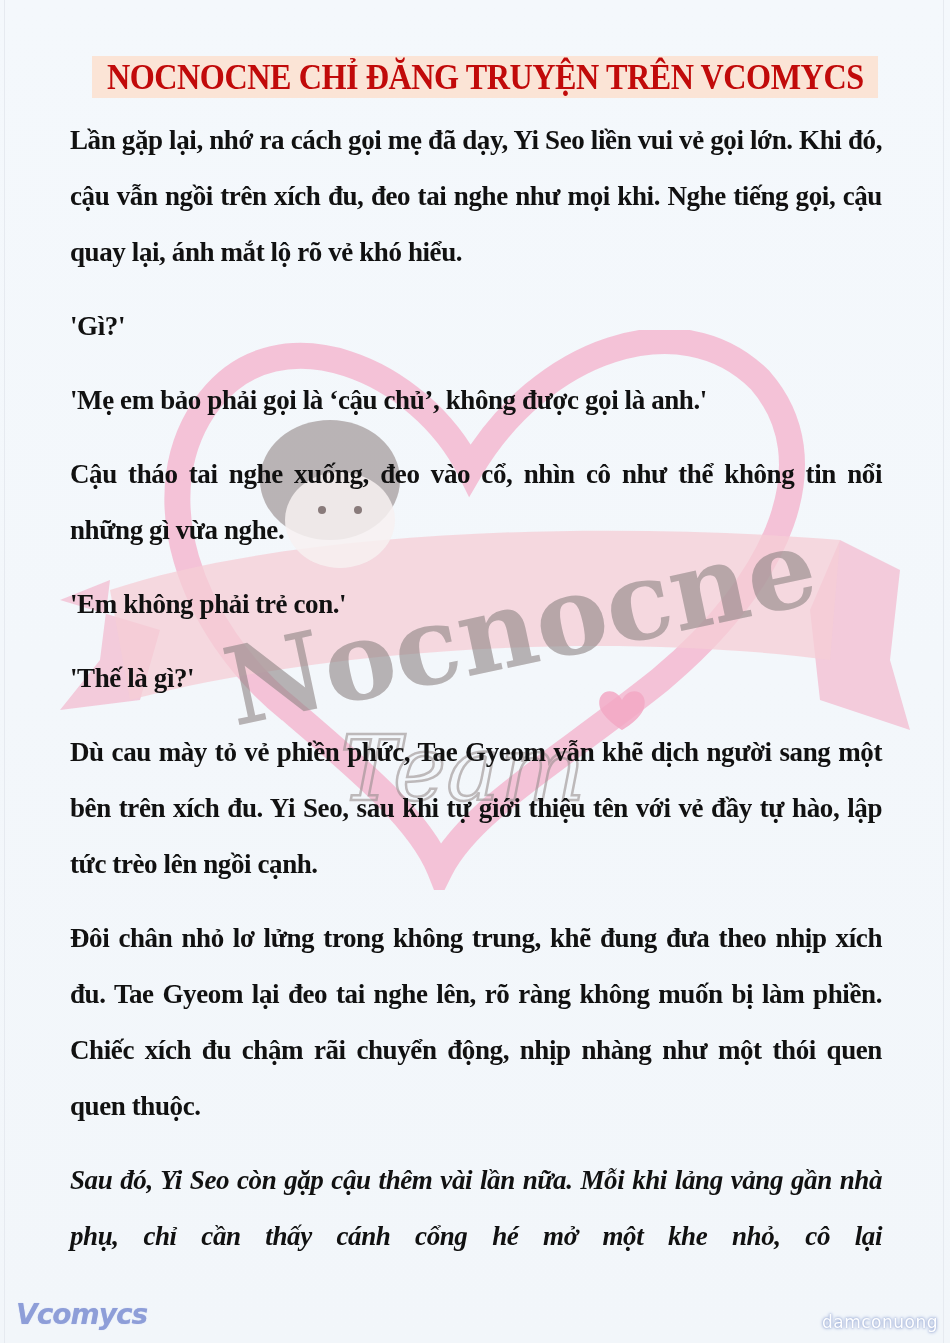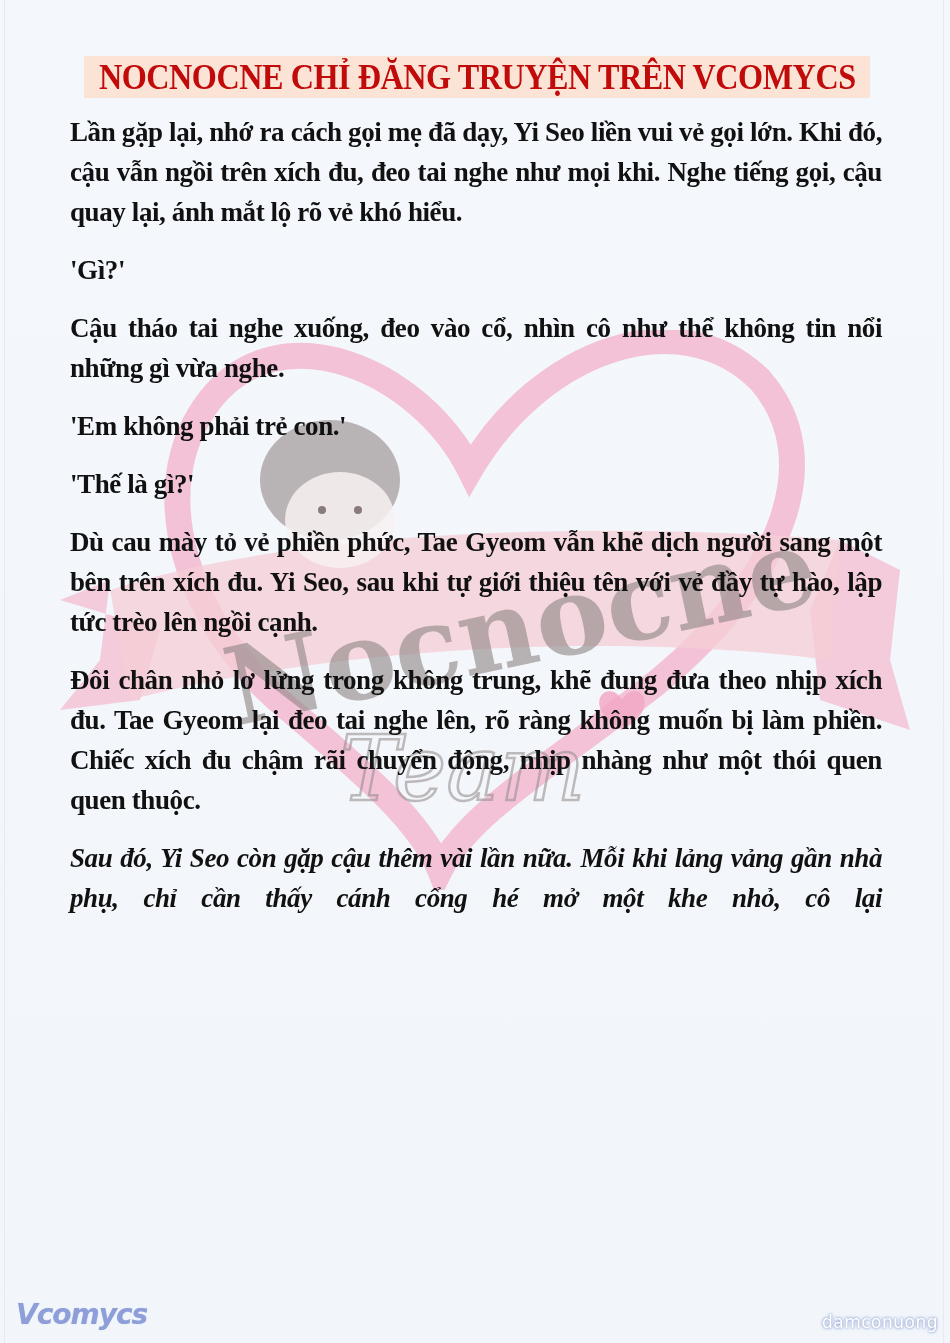--- a/index.html
+++ b/index.html
@@ -31,21 +31,21 @@
       position: absolute;
       left: 40px; top: 330px;
       width: 870px; height: 560px;
       pointer-events: none;
       z-index: 1;
     }
     .watermark svg { width: 100%; height: 100%; }
 
     .title-banner {
       position: absolute;
-      left: 84px; top: 56px;
+      left: 92px; top: 56px;
       width: 786px; height: 42px;
       background: #fbe4d6;
       z-index: 2;
       display: flex;
       align-items: center;
       justify-content: center;
     }
     .title-text {
       color: #c10a0a;
       font-family: "Liberation Serif", serif;
@@ -58,21 +58,21 @@
     }
     .content {
       position: absolute;
       left: 70px; top: 112px;
       width: 812px;
       z-index: 3;
       color: #111;
       font-family: "Liberation Serif", serif;
       font-weight: bold;
       font-size: 27px;
-      line-height: 40px;
+      line-height: 56px;
     }
     .para {
       margin: 0 0 18px 0;
       text-align: justify;
       text-align-last: left;
       letter-spacing: -0.4px;
     }
     .para.justify-full { text-align: justify; }
     .footer-logo {
       position: absolute;
@@ -127,20 +127,21 @@
     </svg>
   </div>
 
   <div class="title-banner">
     <span class="title-text">NOCNOCNE CHỈ ĐĂNG TRUYỆN TRÊN VCOMYCS</span>
   </div>
 
   <div class="content">
     <p class="para justify-full">Lần gặp lại, nhớ ra cách gọi mẹ đã dạy, Yi Seo liền vui vẻ gọi lớn. Khi đó, cậu vẫn ngồi trên xích đu, đeo tai nghe như mọi khi. Nghe tiếng gọi, cậu quay lại, ánh mắt lộ rõ vẻ khó hiểu.</p>
     <p class="para">'Gì?'</p>
+    <p class="para">'Mẹ em bảo phải gọi là ‘cậu chủ’, không được gọi là anh.'</p>
     <p class="para justify-full">Cậu tháo tai nghe xuống, đeo vào cổ, nhìn cô như thể không tin nổi những gì vừa nghe.</p>
     <p class="para">'Em không phải trẻ con.'</p>
     <p class="para">'Thế là gì?'</p>
     <p class="para justify-full">Dù cau mày tỏ vẻ phiền phức, Tae Gyeom vẫn khẽ dịch người sang một bên trên xích đu. Yi Seo, sau khi tự giới thiệu tên với vẻ đầy tự hào, lập tức trèo lên ngồi cạnh.</p>
     <p class="para justify-full">Đôi chân nhỏ lơ lửng trong không trung, khẽ đung đưa theo nhịp xích đu. Tae Gyeom lại đeo tai nghe lên, rõ ràng không muốn bị làm phiền. Chiếc xích đu chậm rãi chuyển động, nhịp nhàng như một thói quen quen thuộc.</p>
     <p class="para justify-full" style="text-align-last: justify; font-style: italic;">Sau đó, Yi Seo còn gặp cậu thêm vài lần nữa. Mỗi khi lảng vảng gần nhà phụ, chỉ cần thấy cánh cổng hé mở một khe nhỏ, cô lại</p>
   </div>
 
   <div class="footer-logo">Vcomycs</div>
   <div class="footer-site">damconuong</div>

